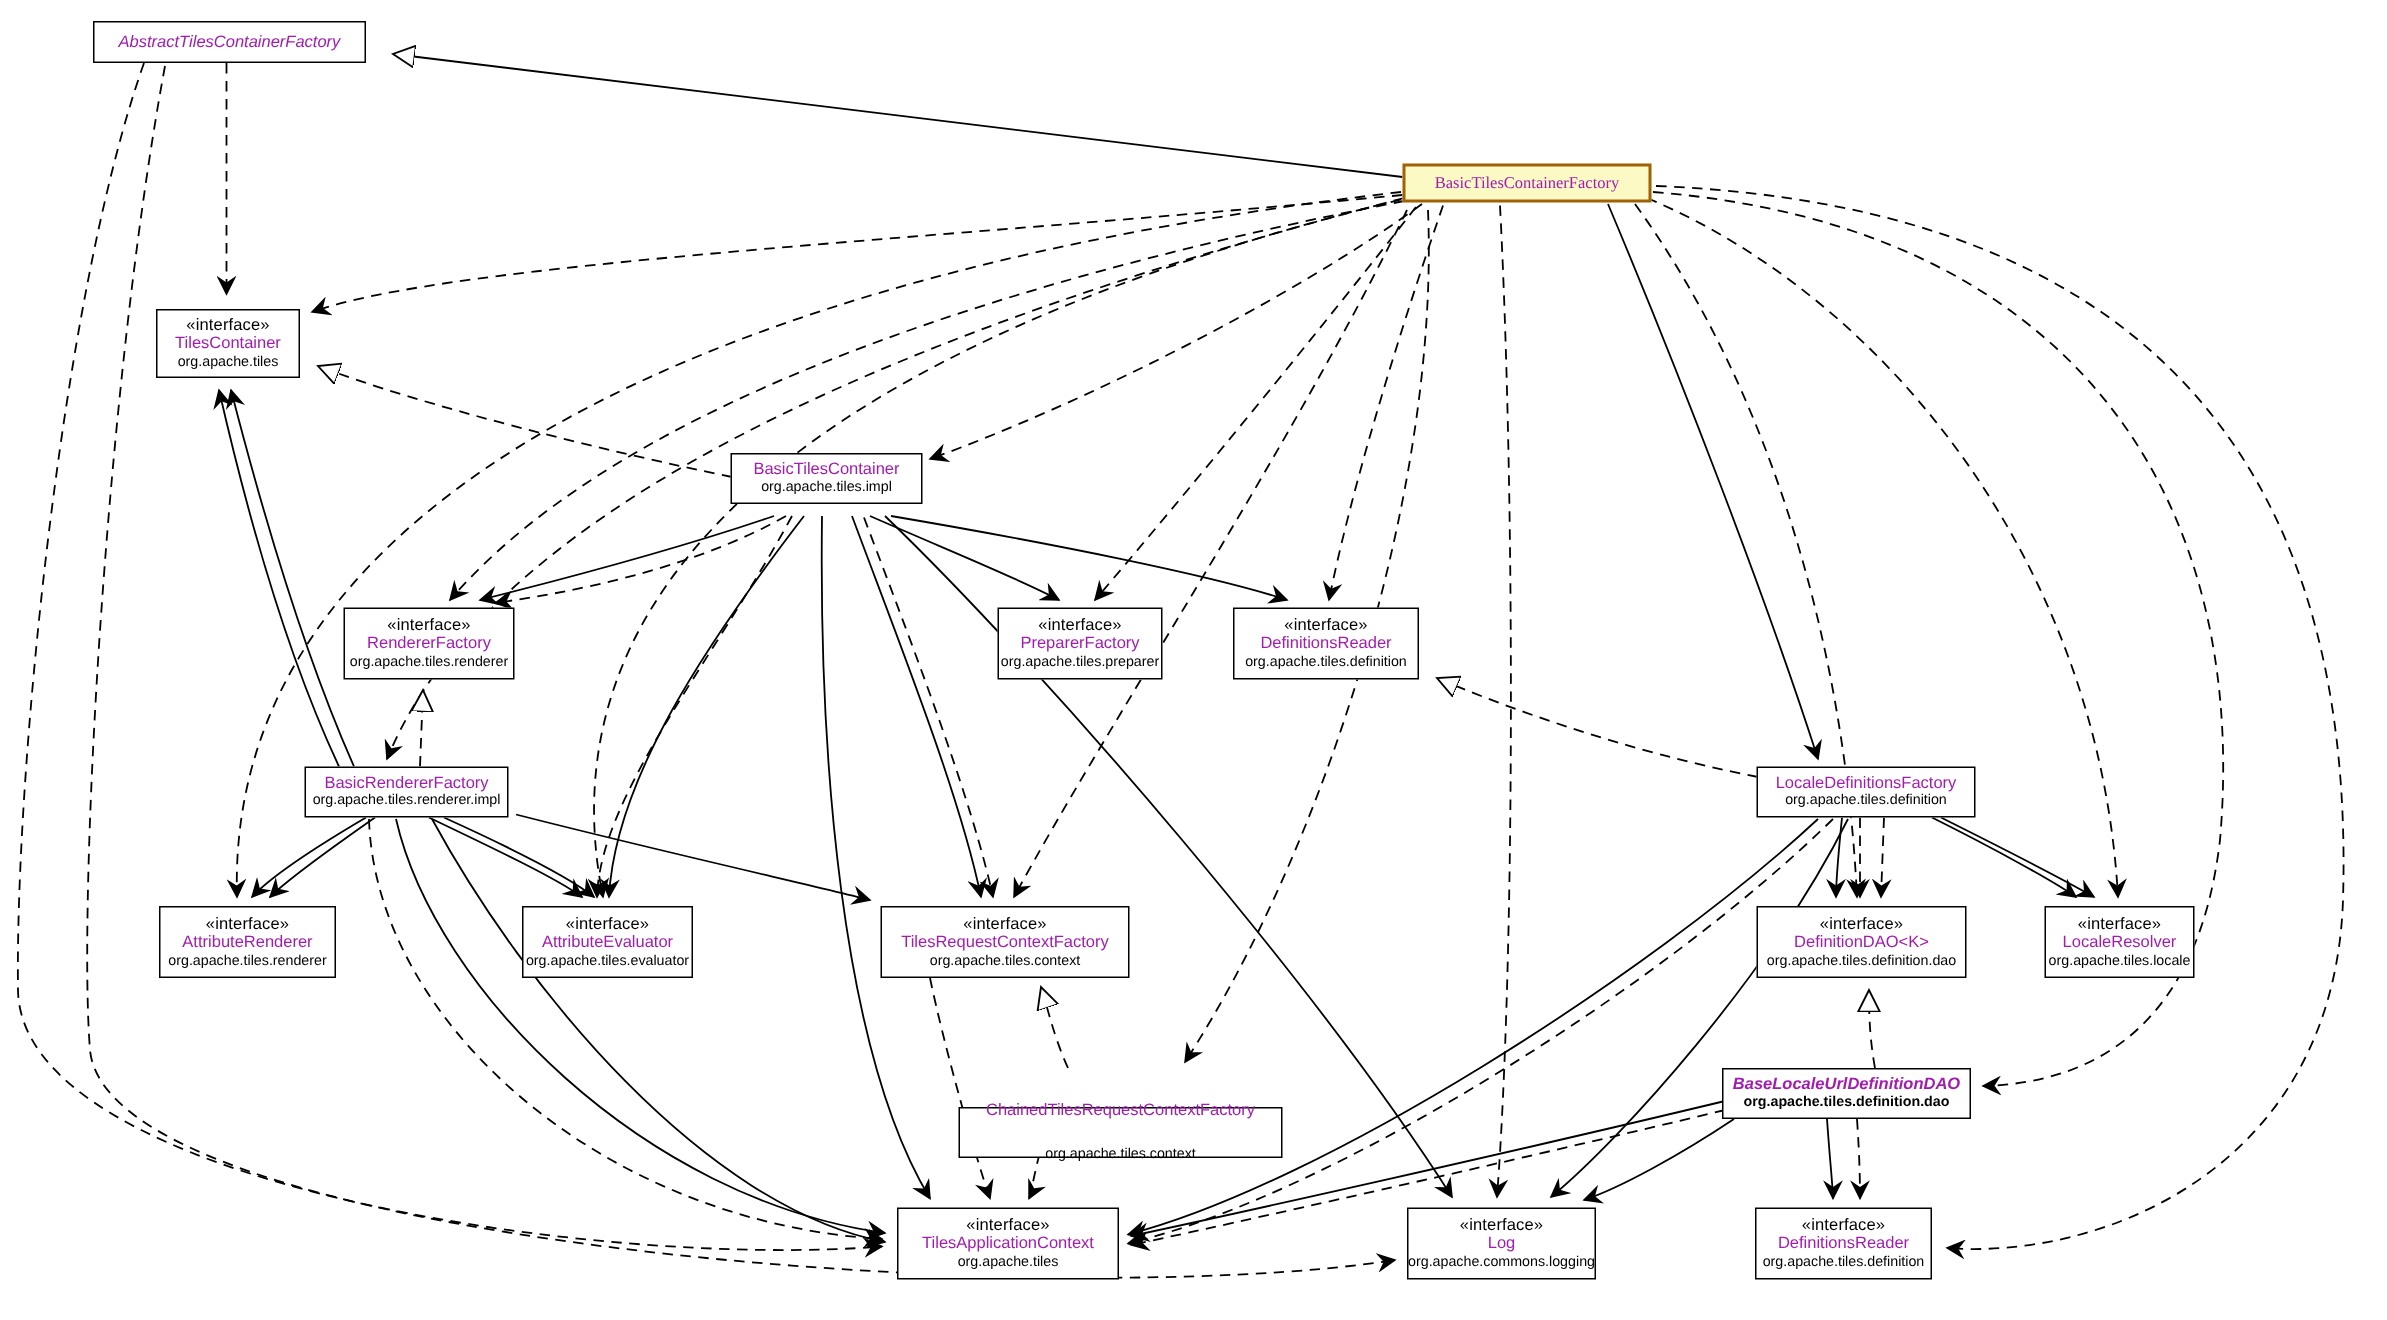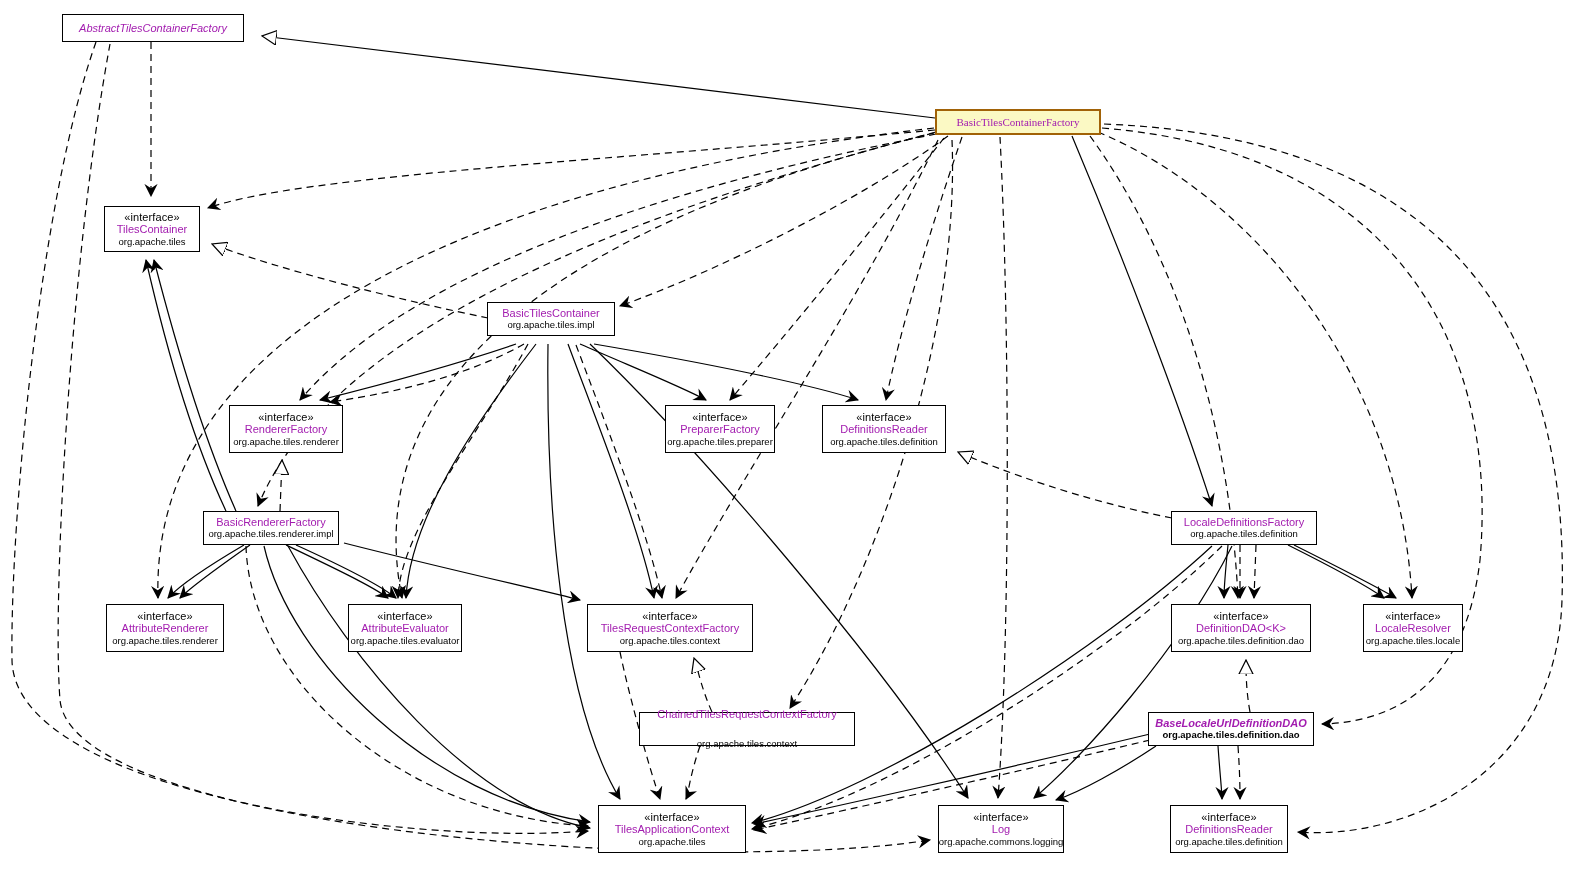--- a/index.html
+++ b/index.html
@@ -217,21 +217,21 @@
     <div class="node-name">DefinitionDAO&lt;K&gt;</div>
     <div class="node-pkg">org.apache.tiles.definition.dao</div>
   </div>
 
   <div class="uml-node" style="left:1363px; top:604px; width:100px; height:48px;">
     <div class="stereotype">«interface»</div>
     <div class="node-name">LocaleResolver</div>
     <div class="node-pkg">org.apache.tiles.locale</div>
   </div>
 
-  <div class="uml-node" style="left:639px; top:712px; width:216px; height:34px;gap:18px;">
+  <div class="uml-node" style="left:639px; top:738px; width:216px; height:34px;gap:18px;">
     <div class="node-name">ChainedTilesRequestContextFactory</div>
     <div class="node-pkg">org.apache.tiles.context</div>
   </div>
 
   <div class="uml-node" style="left:1148px; top:712px; width:166px; height:34px;font-weight:bold;">
     <div class="node-name italic">BaseLocaleUrlDefinitionDAO</div>
     <div class="node-pkg">org.apache.tiles.definition.dao</div>
   </div>
 
   <div class="uml-node" style="left:598px; top:805px; width:148px; height:48px;">

